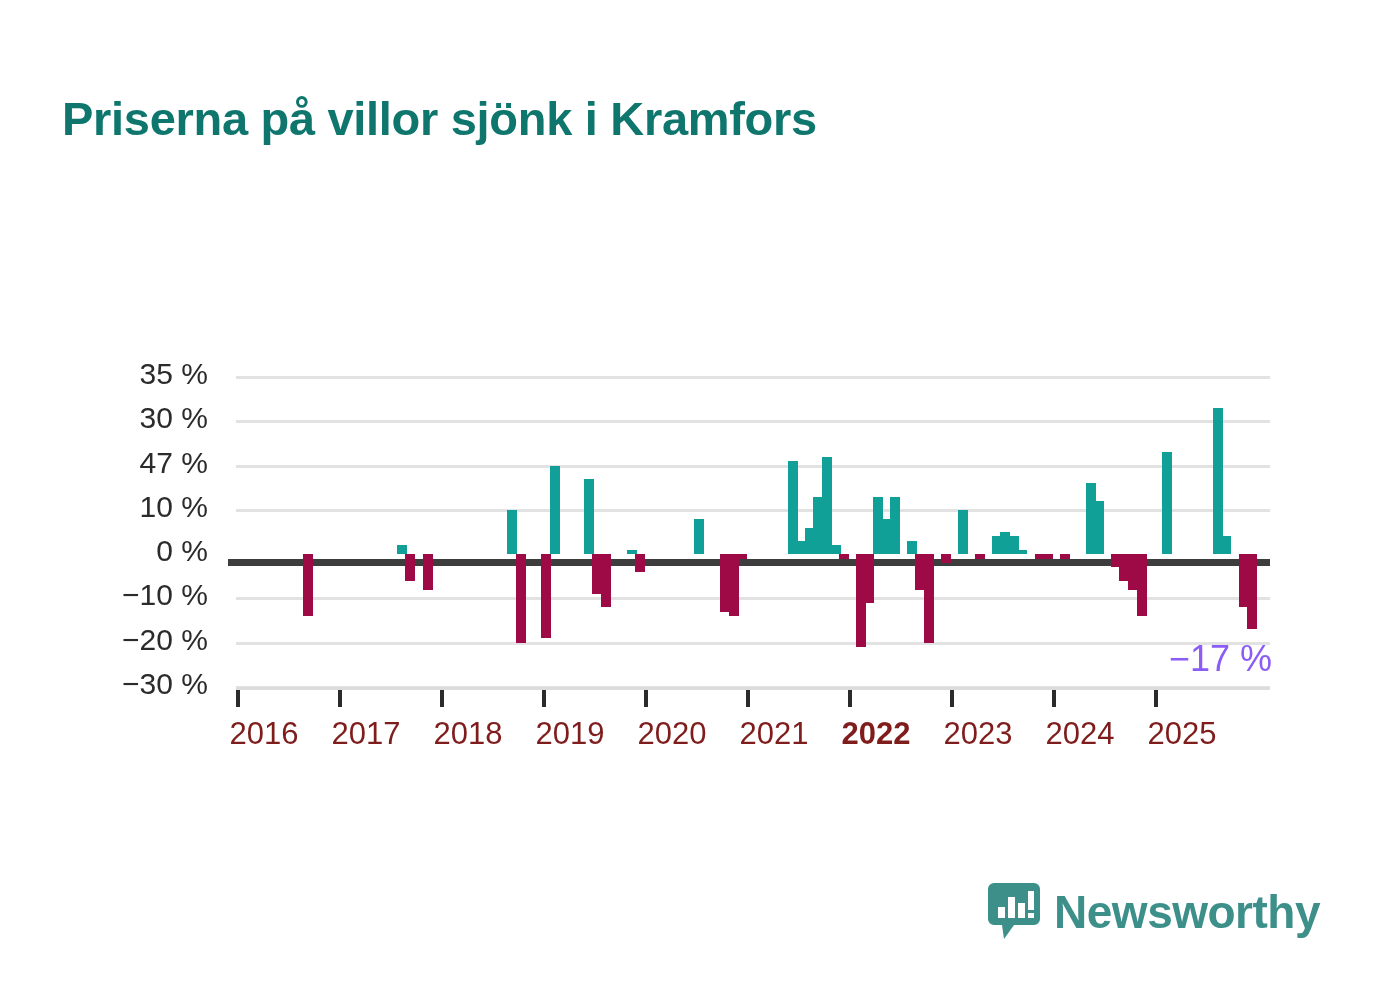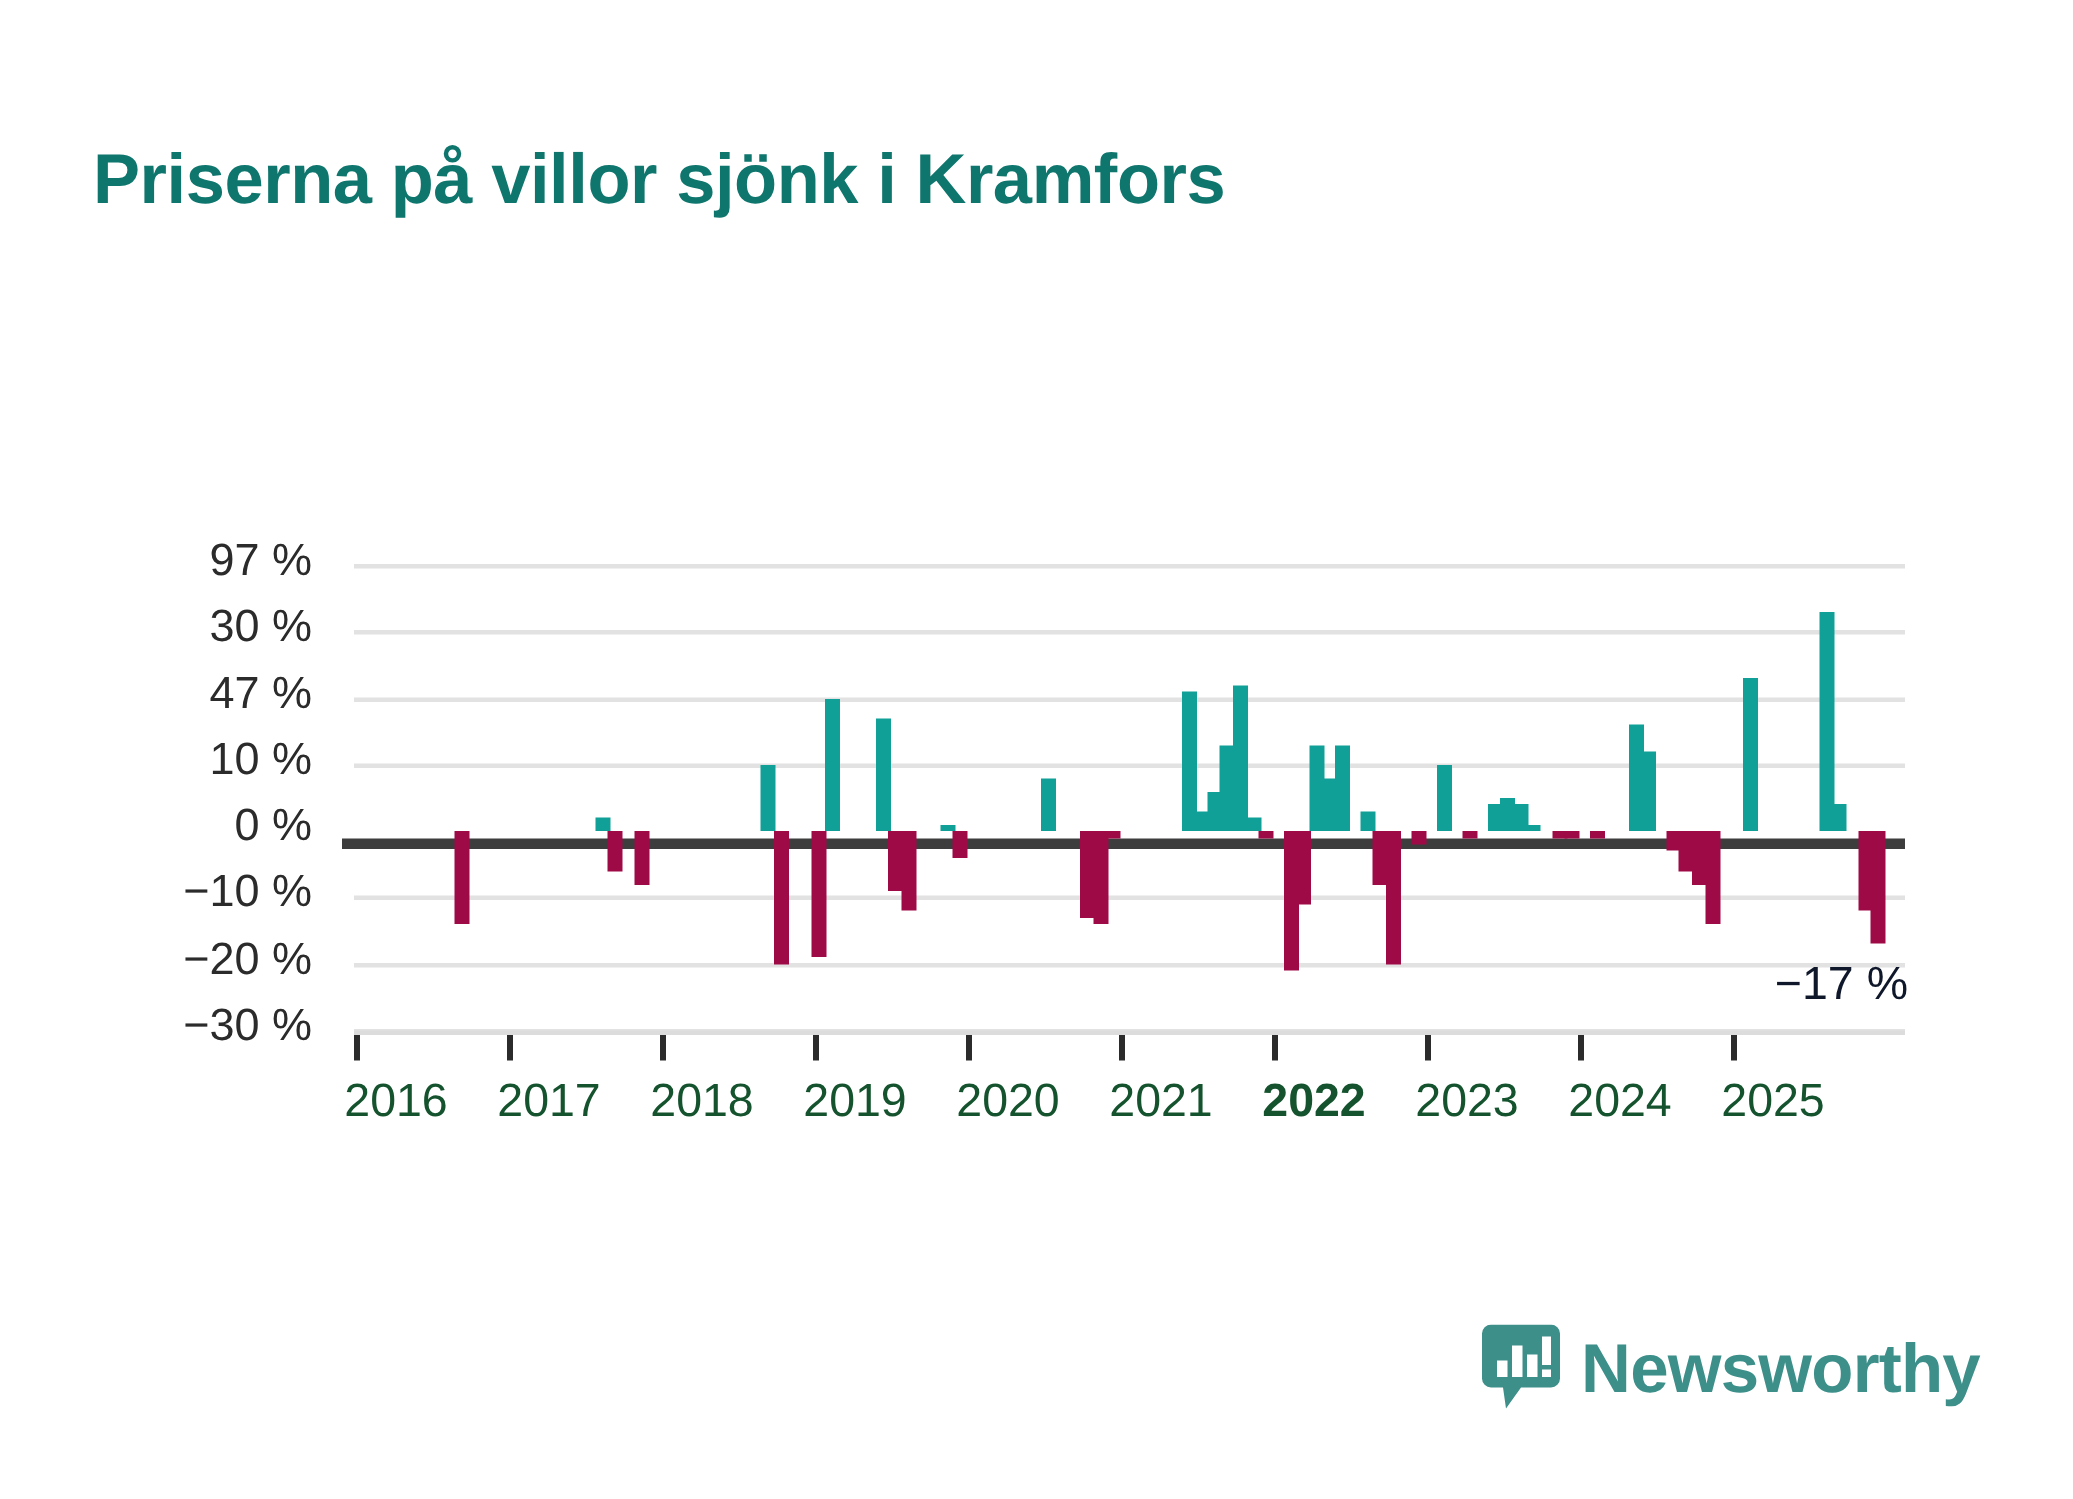--- a/index.html
+++ b/index.html
@@ -43,32 +43,32 @@
 
   
   .xaxis-line{
     position:absolute;left:236px;top:687px;width:1034px;height:3px;
     background:#dcdcdc;
   }
   .xtick{
     position:absolute;top:690px;width:4px;height:17px;background:#2b2b2b;
   }
   .xtick-label{
-    position:absolute;top:716px;font-size:31px;color:#14532d;
+    position:absolute;top:716px;font-size:31px;color:#7f1d1d;
     text-align:center;width:110px;white-space:nowrap;
   }
 
   
   .bar{position:absolute;width:10px;}
   .bar.pos{background:#11a098;}
   .bar.neg{background:#9d0a46;}
 
   
   #last-value-label{
-    position:absolute;font-size:31px;color:#0f172a;
+    position:absolute;font-size:36px;color:#8b5cf6;
     white-space:nowrap;right:110px;top:638px;
   }
 
   
   .logo{
     position:absolute;right:62px;bottom:58px;
     display:flex;align-items:center;gap:14px;padding-left:40px;
   }
   .logo-mark{width:52px;height:58px;flex:0 0 auto;}
   .logo-word{
@@ -77,21 +77,21 @@
   }
 </style>
 </head>
 <body>
 
 <div class="page">
 
   <h1 id="chart-title">Priserna på villor sjönk i Kramfors</h1>
 
   <div class="ylabels" id="y-labels">
-      <div class="ytick-label" style="top: -20px;">97 %</div>
+      <div class="ytick-label" style="top: -20px;">35 %</div>
       <div class="ytick-label" style="top: 24.2857px;">30 %</div>
       <div class="ytick-label" style="top: 68.5714px;">47 %</div>
       <div class="ytick-label" style="top: 112.857px;">10 %</div>
       <div class="ytick-label" style="top: 157.143px;">0 %</div>
       <div class="ytick-label" style="top: 201.429px;">−10 %</div>
       <div class="ytick-label" style="top: 245.714px;">−20 %</div>
       <div class="ytick-label" style="top: 290px;">−30 %</div>
     </div>
 
   <div class="plot-area" id="plot-area">

